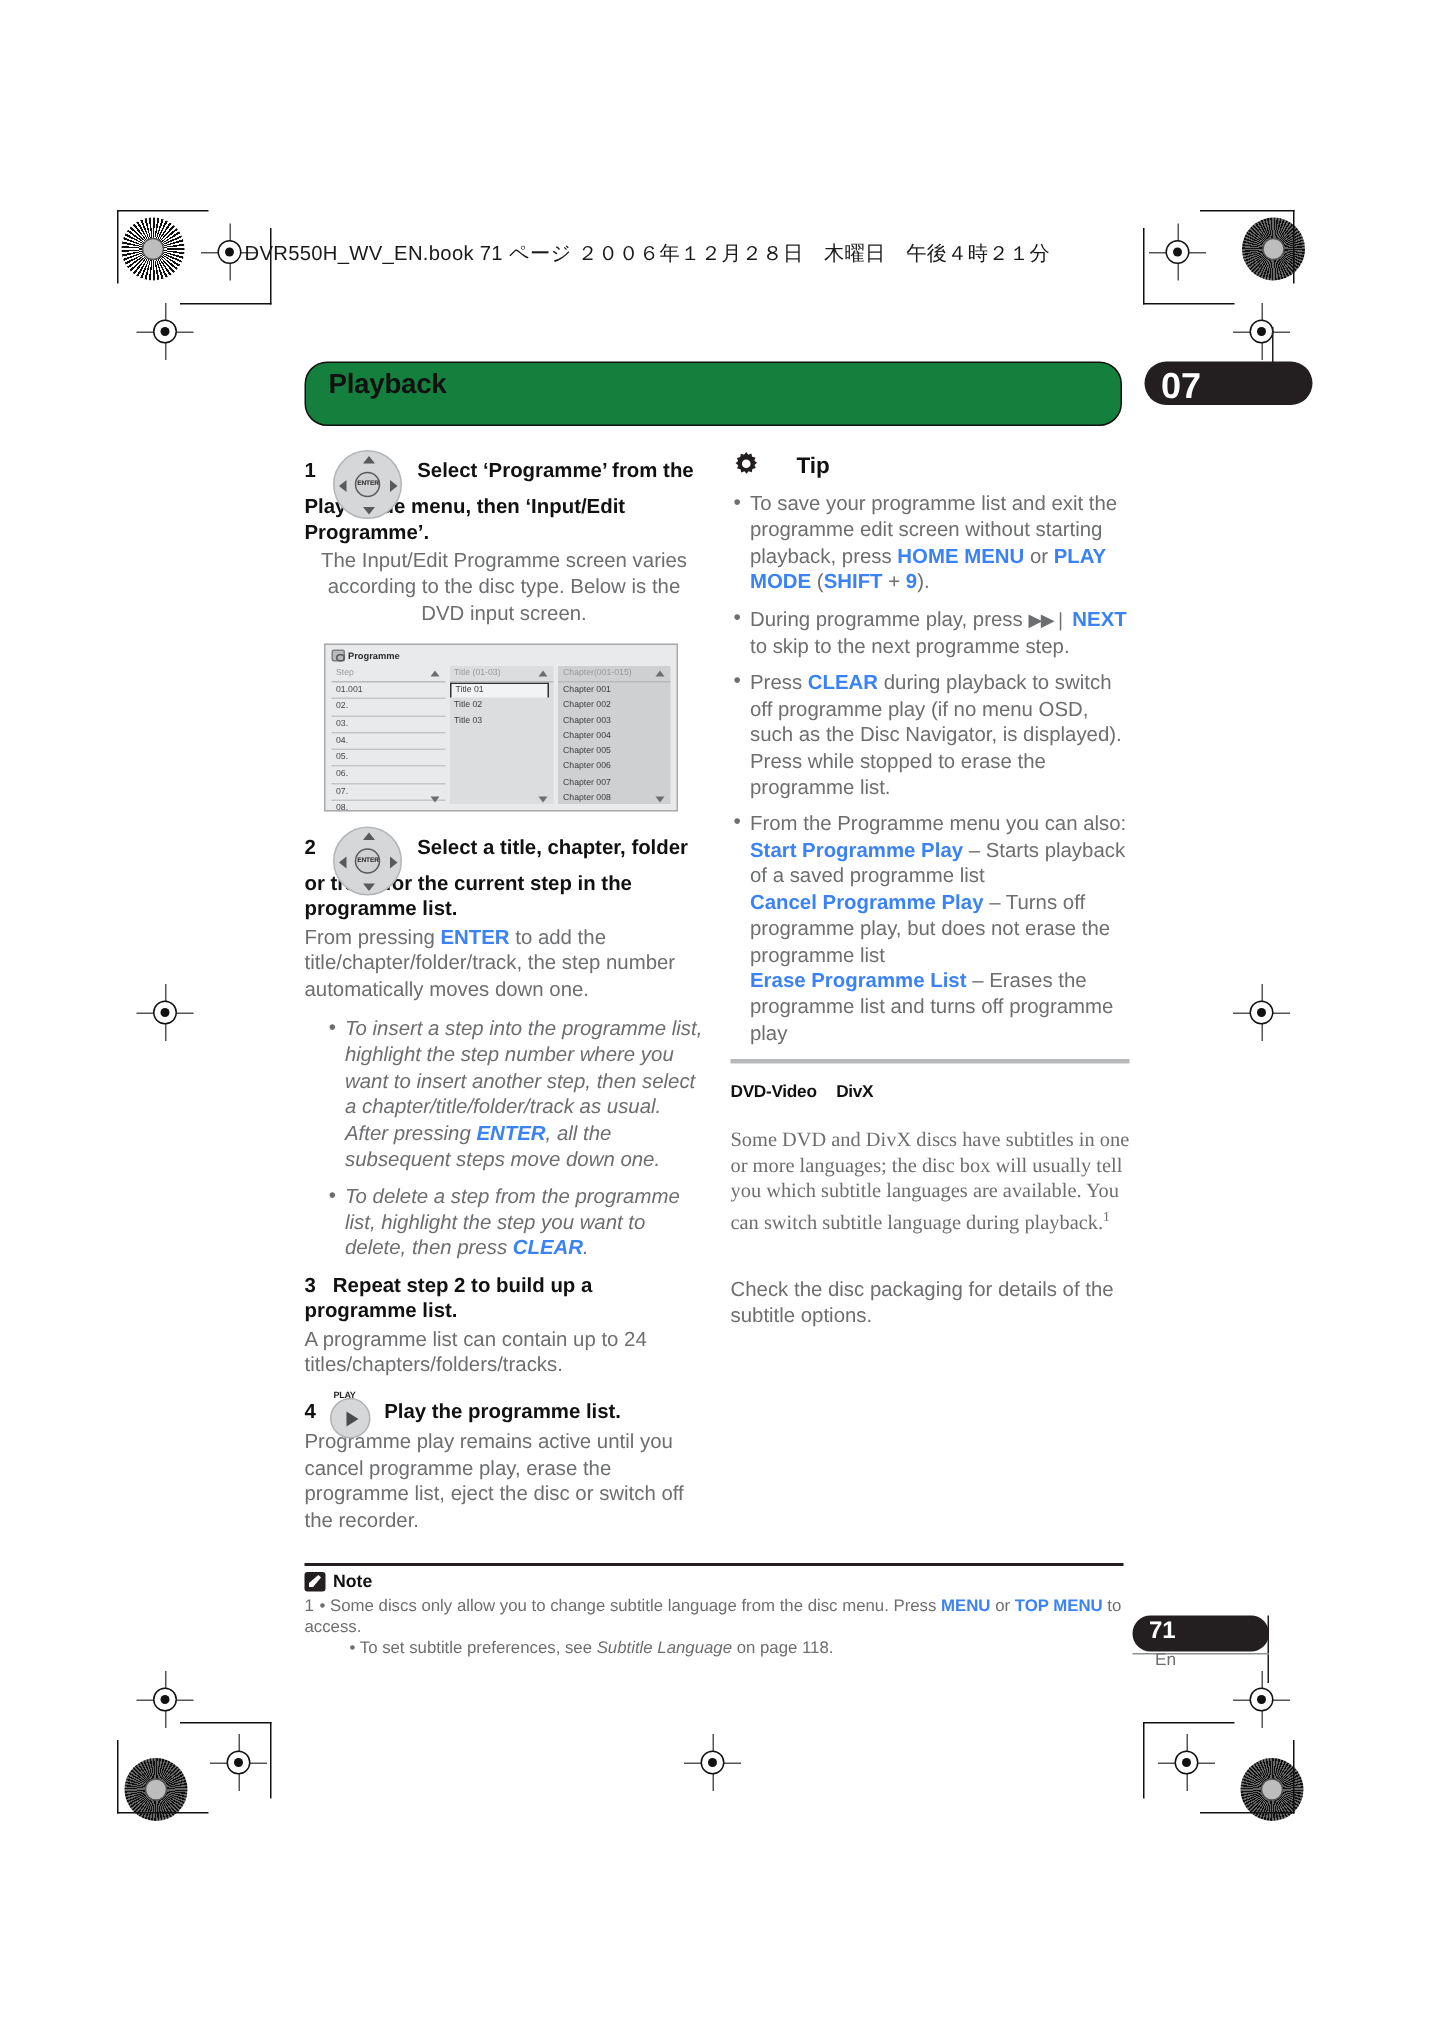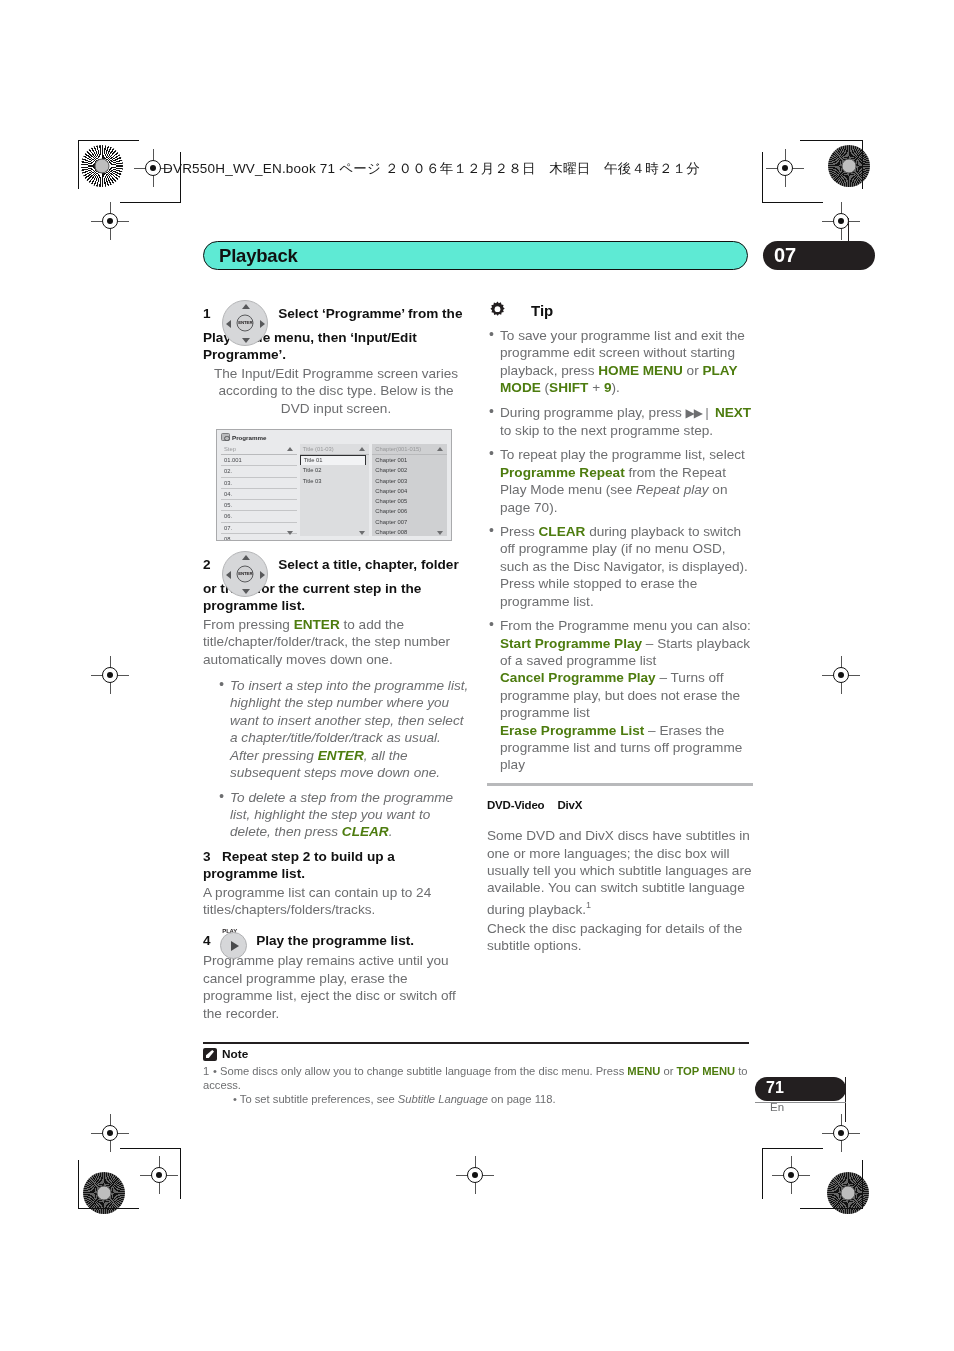--- a/index.html
+++ b/index.html
@@ -93,25 +93,25 @@
     white-space: nowrap;
     font-family: "Liberation Sans", sans-serif;
   }
 
   
   .title-bar {
     position: absolute;
     left: 203px;
     top: 241px;
     width: 545px;
-    height: 29px;
+    height: 43px;
     border: 1.6px solid #111;
     border-radius: 15px;
     box-sizing: border-box;
-    background: #5eead4;
+    background: #15803d;
   }
   .title-bar .txt {
     position: absolute;
     left: 15px;
     top: 3px;
     font-size: 18.5px;
     font-weight: bold;
     color: #111;
     letter-spacing: -0.2px;
   }
@@ -121,21 +121,21 @@
     top: 241px;
     width: 112px;
     height: 29px;
     background: #231f20;
     border-radius: 15px;
   }
   .chapter-pill .num {
     position: absolute;
     left: 11px;
     top: 3px;
-    font-size: 20px;
+    font-size: 24px;
     font-weight: bold;
     color: #fff;
   }
   .pill-stem {
     position: absolute;
     left: 848px;
     top: 218px;
     width: 1.4px;
     height: 28px;
     background: #231f20;
@@ -146,21 +146,21 @@
     position: absolute;
     width: 266px;
     font-size: 13.6px;
     line-height: 17.4px;
     color: #6d6e70;
   }
   .col-left  { left: 203px; top: 300px; }
   .col-right { left: 487px; top: 300px; }
 
   .col p { margin: 0; }
-  b, strong { color: #4d7c0f; font-weight: bold; }
+  b, strong { color: #3b82f6; font-weight: bold; }
   i, em { font-style: italic; }
 
   
   .step-head {
     font-weight: bold;
     color: #111;
     font-size: 13.6px;
     line-height: 17.4px;
   }
   .step-num {
@@ -723,40 +723,39 @@
         </svg>
       </span>
       <span class="tip-label">Tip</span>
     </div>
 
     <ul class="bul">
       <li><span>To save your programme list and exit the programme edit screen without starting playback, press </span><b>HOME MENU</b><span> or </span><b>PLAY MODE</b><span> (</span><b>SHIFT</b><span> + </span><b>9</b><span>).</span></li>
 
       <li><span>During programme play, press </span><span class="fastfwd">▶▶❘</span> <b>NEXT</b><span> to skip to the next programme step.</span></li>
 
-      <li><span>To repeat play the programme list, select </span><b>Programme Repeat</b><span> from the Repeat Play Mode menu (see </span><i>Repeat play</i><span> on page 70).</span></li>
 
       <li><span>Press </span><b>CLEAR</b><span> during playback to switch off programme play (if no menu OSD, such as the Disc Navigator, is displayed). Press while stopped to erase the programme list.</span></li>
 
       <li>
         <span>From the Programme menu you can also:</span><br>
         <b>Start Programme Play</b><span> – Starts playback of a saved programme list</span><br>
         <b>Cancel Programme Play</b><span> – Turns off programme play, but does not erase the programme list</span><br>
         <b>Erase Programme List</b><span> – Erases the programme list and turns off programme play</span>
       </li>
     </ul>
 
     <div class="sec-rule"></div>
 
     <div class="badges">
       <span class="badge">DVD-Video</span>
       <span class="badge">DivX</span>
     </div>
 
-    <p style="margin-bottom:2px;"><span>Some DVD and DivX discs have subtitles in one or more languages; the disc box will usually tell you which subtitle languages are available. You can switch subtitle language during playback.</span><sup class="fn">1</sup></p>
+    <p style="margin-bottom:27px;font-family:Liberation Serif, serif;"><span>Some DVD and DivX discs have subtitles in one or more languages; the disc box will usually tell you which subtitle languages are available. You can switch subtitle language during playback.</span><sup class="fn">1</sup></p>
     <p>Check the disc packaging for details of the subtitle options.</p>
   </div>
 
   <div class="note-rule"></div>
   <div class="note-head">
     <span class="note-icon"></span>
     <span class="note-label">Note</span>
   </div>
   <div class="note-body">
     <div>

